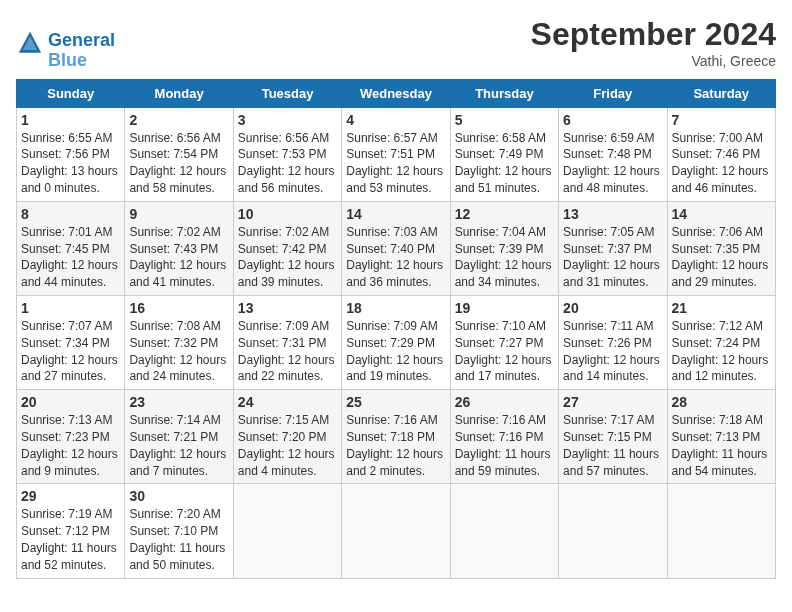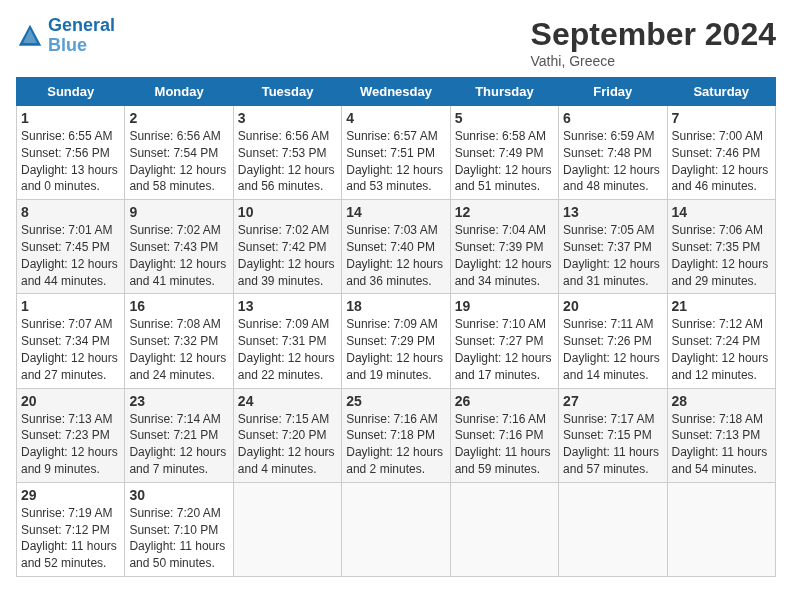--- a/index.html
+++ b/index.html
@@ -19,30 +19,31 @@
     .logo {
       display: flex;
       align-items: center;
       gap: 4px;
     }
     .logo-text {
       font-size: 18px;
       font-weight: bold;
       color: #333;
       line-height: 1.1;
+      margin-top: 15px;
     }
     .logo-text span {
       color: #1a6faf;
     }
     .logo-icon {
       width: 28px;
       height: 28px;
     }
     .title-block {
-      text-align: left;
+      text-align: right;
     }
     .month-title {
       font-size: 32px;
       font-weight: bold;
       color: #333;
     }
     .location {
       font-size: 14px;
       color: #555;
     }

